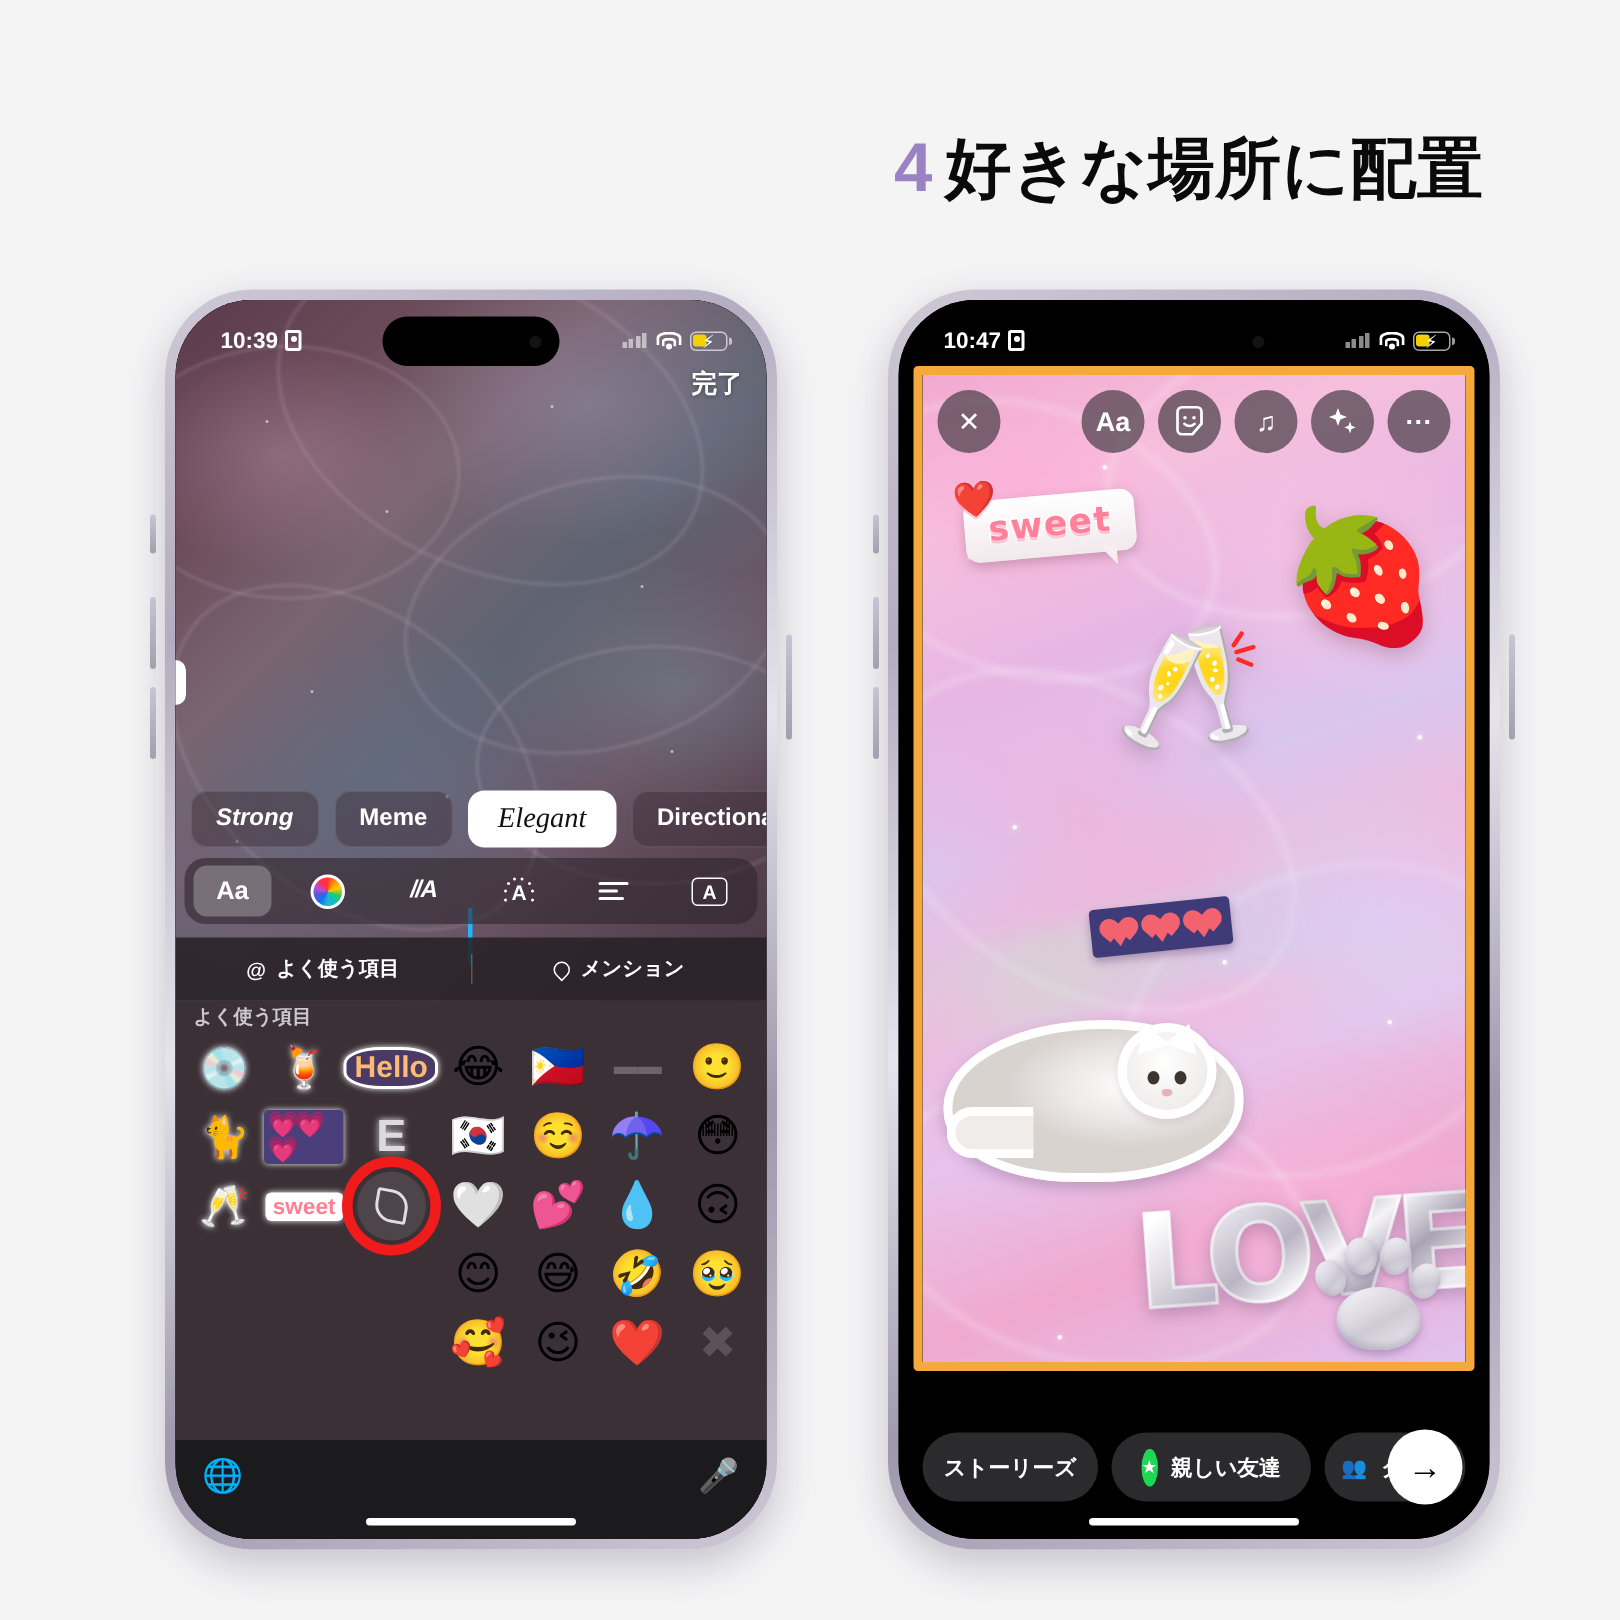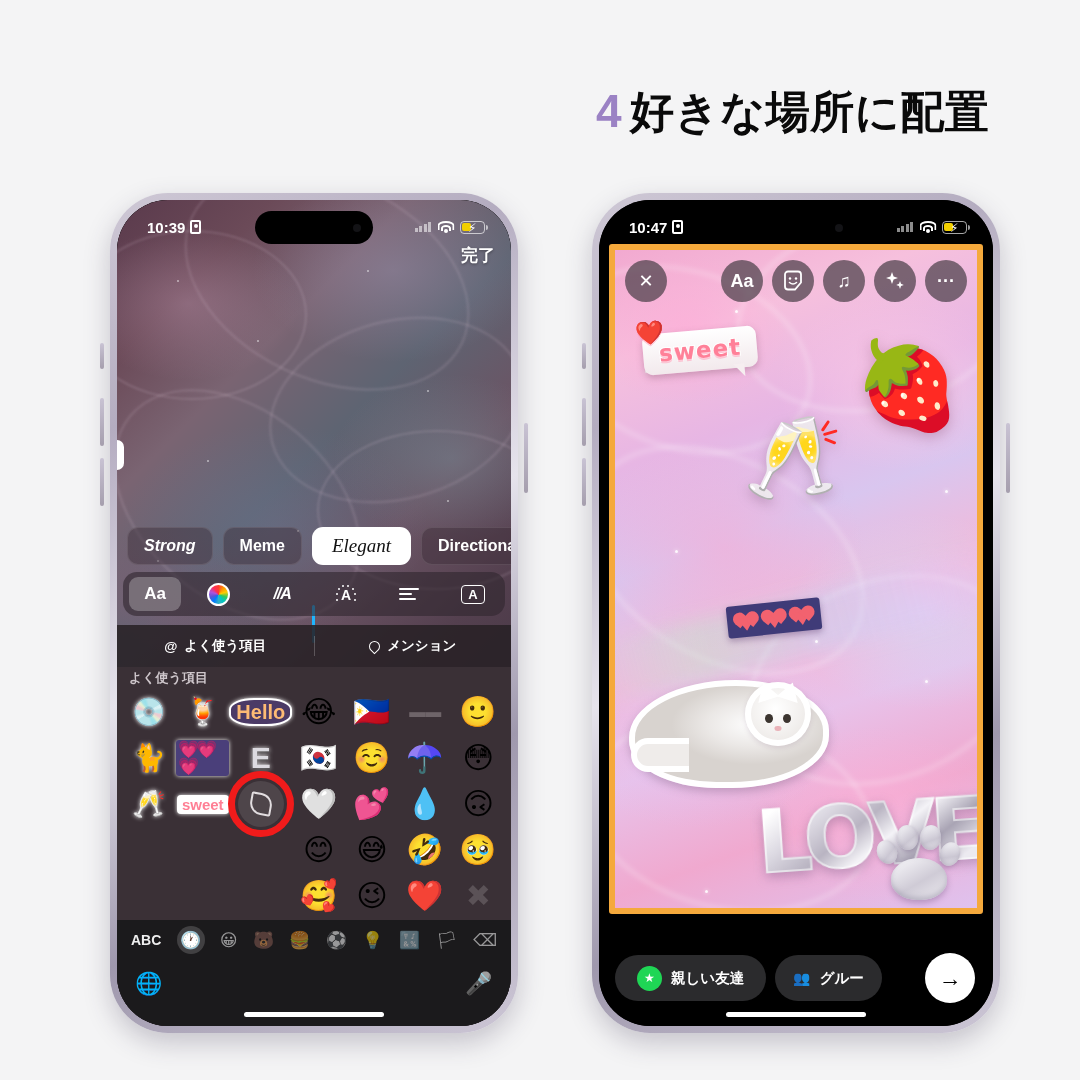--- a/index.html
+++ b/index.html
@@ -475,32 +475,20 @@
             <div class="ecell"></div>
             <div class="ecell"></div>
             <div class="ecell"></div>
             <div class="ecell">🥰</div>
             <div class="ecell">😉</div>
             <div class="ecell">❤️</div>
             <div class="ecell" style="color:#5b5257;">✖</div>
           </div>
         </div>
 
-        <div class="kb-cats">
-          <span class="abc">ABC</span>
-          <span class="catsel">🕐</span>
-          <span>😀</span>
-          <span>🐻</span>
-          <span>🍔</span>
-          <span>⚽</span>
-          <span>💡</span>
-          <span>🔣</span>
-          <span>🏳</span>
-          <span>⌫</span>
-        </div>
 
         <div class="kb-bottom">
           <span>🌐</span>
           <span>🎤</span>
         </div>
 
         <div class="home-ind"></div>
 
       </div>
     </div>
@@ -629,20 +617,23 @@
               <span class="toe t2"></span>
               <span class="toe t3"></span>
               <span class="toe t4"></span>
               <span class="pad"></span>
             </div>
           </div>
         </div>
 
         <div class="share-row">
           <div class="share-pill">
+            <span>ストーリーズ</span>
+          </div>
+          <div class="share-pill">
             <span class="cf-star">★</span>
             <span>親しい友達</span>
           </div>
           <div class="share-pill" style="padding:0 18px;">
             <span class="grp-ico">👥</span>
             <span>グルー</span>
           </div>
         </div>
         <div class="send-btn">→</div>
 

